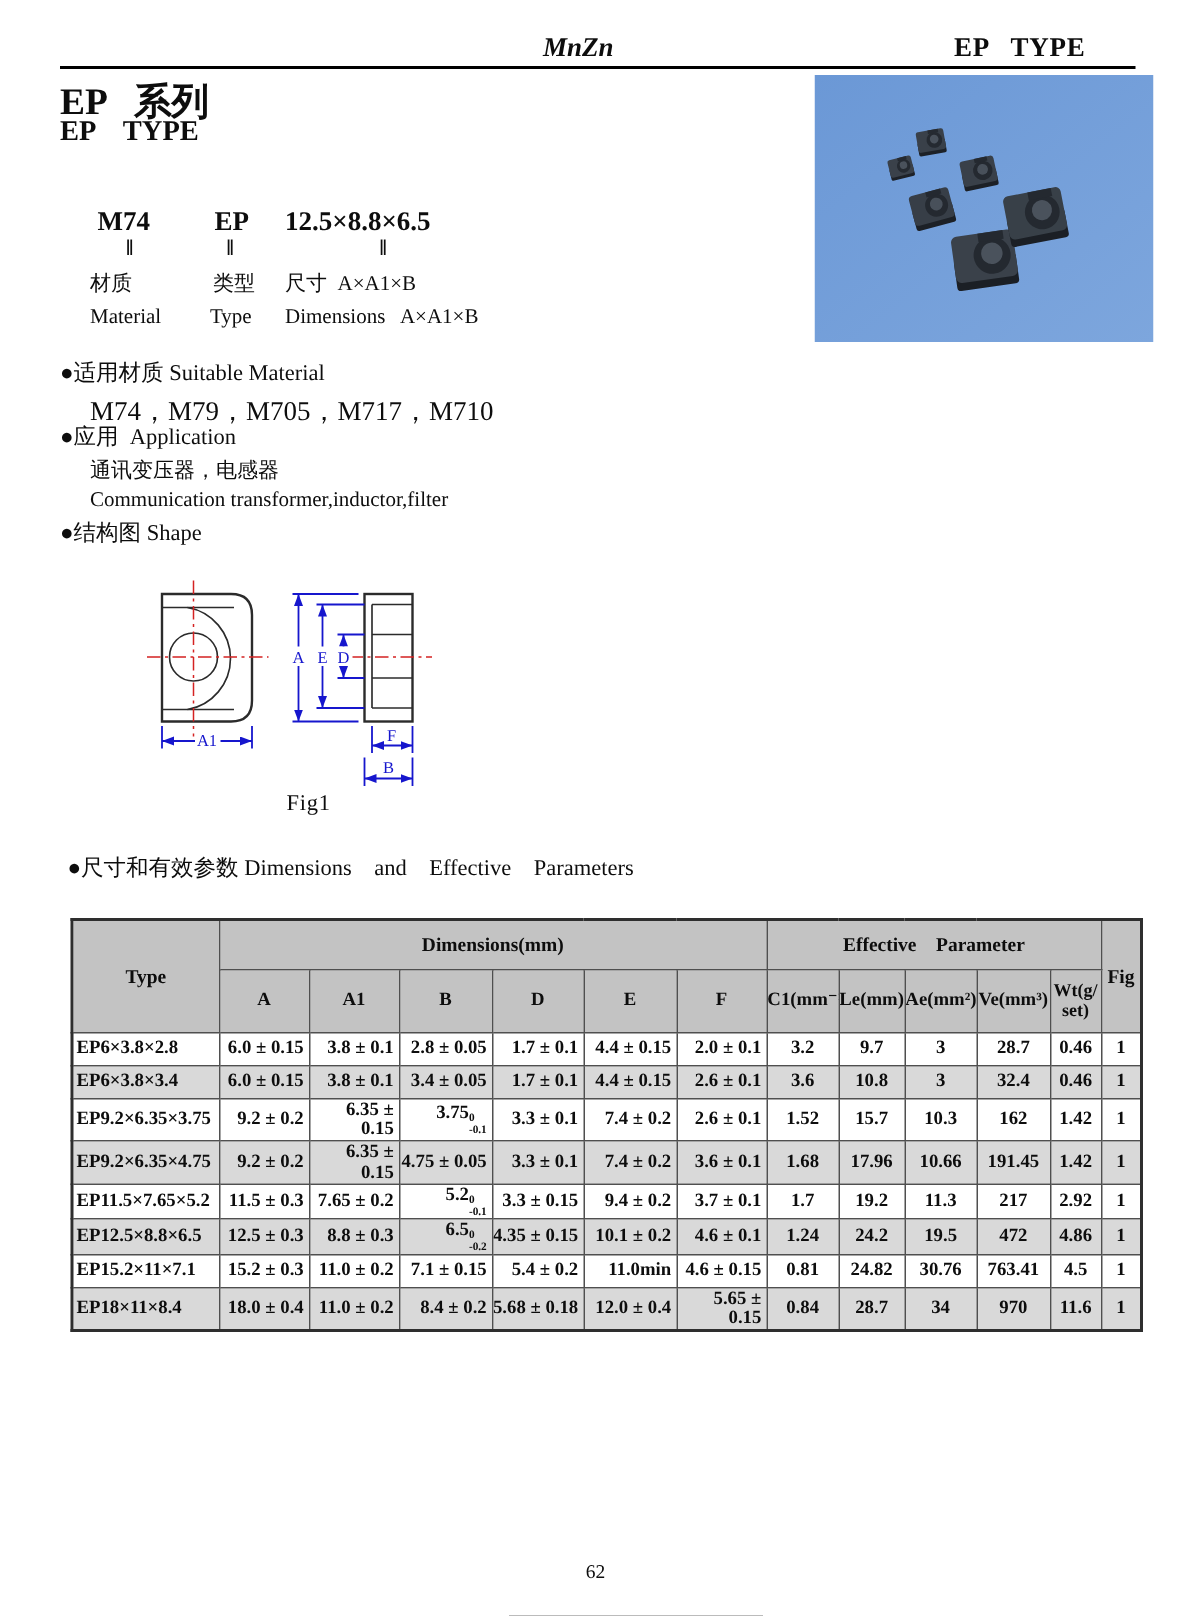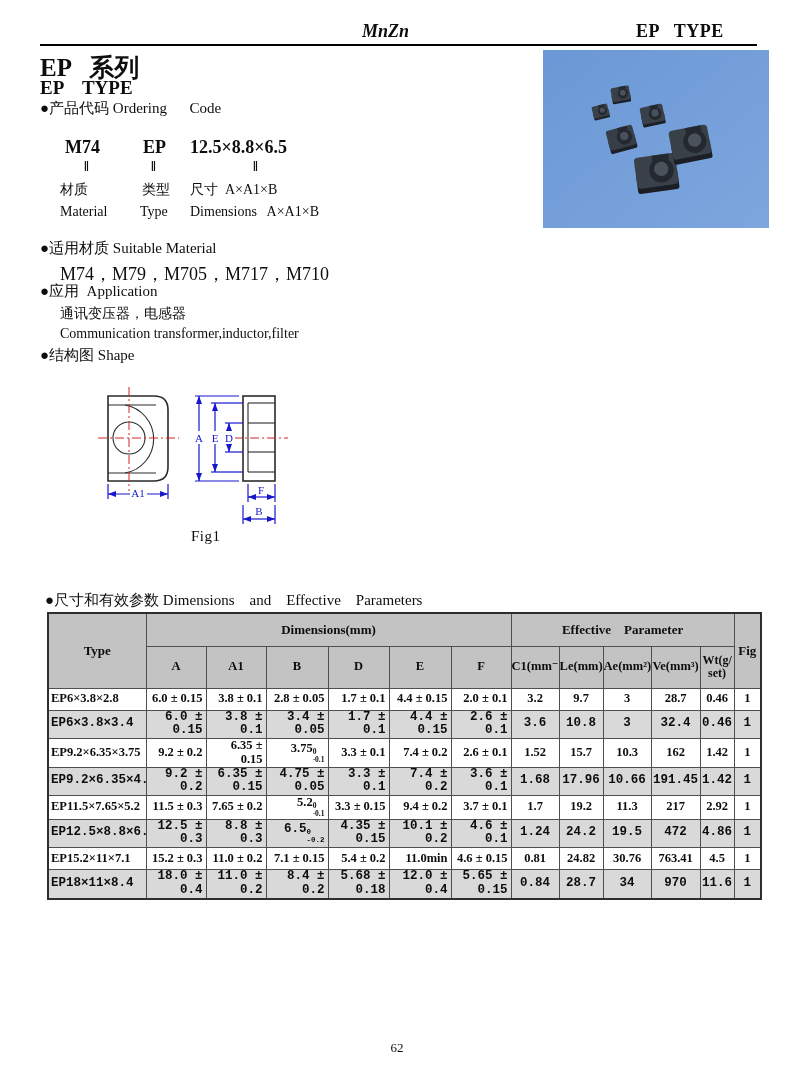--- a/index.html
+++ b/index.html
@@ -65,57 +65,56 @@
   
   .drawing{left:92px;top:383px;width:210px;height:160px;}
   .drawing .outline{stroke:#2b2b2b;stroke-width:1.6;fill:none;}
   .drawing .thin{stroke:#2b2b2b;stroke-width:1.1;fill:none;}
   .drawing .dim{stroke:var(--dim-blue);stroke-width:1.2;fill:none;}
   .drawing .cl{stroke:var(--centerline-red);stroke-width:1;fill:none;stroke-dasharray:9 3 2 3;}
   .drawing text{font-family:"Liberation Serif","DejaVu Serif",serif;font-size:11px;fill:var(--dim-blue);}
   .fig-caption{left:191px;top:528px;font-size:15px;letter-spacing:.5px;}
 
   
-  .tbl-title{left:45px;top:591px;}
+  .tbl-title{left:45px;top:569px;}
   .ptable{
     position:absolute;left:47px;top:612px;width:713px;
     border-collapse:collapse;table-layout:fixed;
     font-size:12.5px;font-weight:bold;
     border:2.5px solid #2e2e2e;
   }
   .ptable th,.ptable td{
     border:1.5px solid #4f4f4f;
     overflow:hidden;
     line-height:1.1;
   }
   .ptable thead th{background:var(--header-gray);font-size:13px;text-align:center;}
   .ptable .h1 th{height:33px;}
   .ptable .h2 th{height:42px;font-size:12.5px;}
   .ptable th.wt{white-space:pre-line;font-size:12px;}
   .ptable tbody tr{height:22px;}
-  .ptable tbody tr.alt{background:var(--row-alt);font-family:Liberation Mono, monospace;}
+  .ptable tbody tr.alt{background:var(--row-alt);}
   .ptable td.type{text-align:left;padding-left:2px;font-size:12.5px;}
   .ptable td.dimcell{text-align:right;padding-right:3px;}
   .ptable td.parcell{text-align:center;}
   .tol{display:inline-flex;flex-direction:column;font-size:7.5px;line-height:1.1;vertical-align:-2px;text-align:left;font-weight:bold;}
 
   .page-num{left:0;right:0;top:1040px;text-align:center;font-size:13px;}
 </style>
 </head>
 <body>
 
 <div class="page">
 
   <div class="abs hdr-center ws">MnZn</div>
   <div class="abs hdr-right ws">EP   TYPE</div>
   <div class="abs hdr-rule"></div>
 
   <div class="abs title-cn ws">EP   系列</div>
   <div class="abs title-en ws">EP    TYPE</div>
-  <div class="abs sec-title ordering-title ws">●产品代码 Ordering      Code</div>
 
   <div class="ord-col ord-1">
     <div class="code ws">M74</div>
     <div class="bar">‖</div>
     <div class="lbl-cn ws">材质</div>
     <div class="lbl-en ws">Material</div>
   </div>
   <div class="ord-col ord-2">
     <div class="code ws">EP</div>
     <div class="bar">‖</div>

